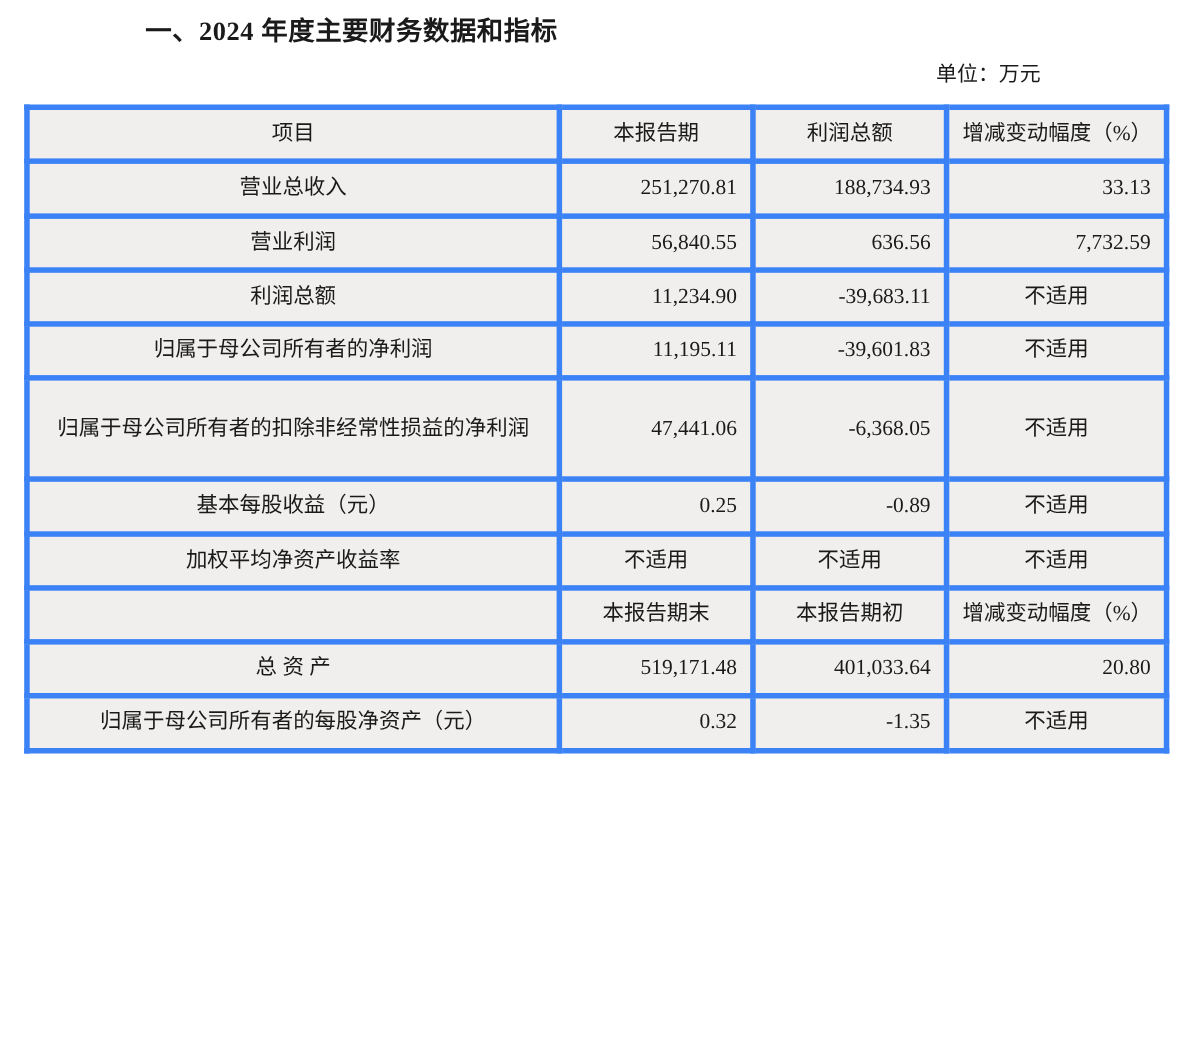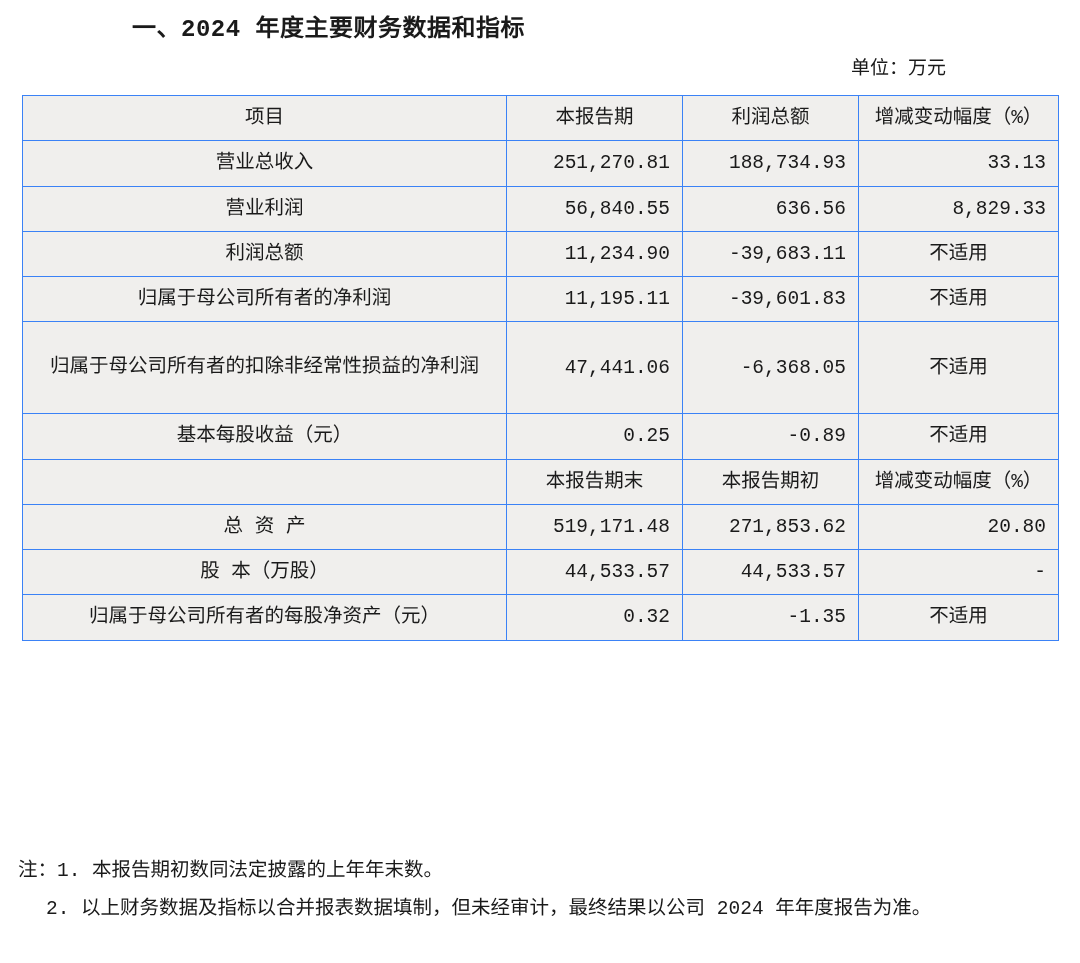--- a/index.html
+++ b/index.html
@@ -13,21 +13,20 @@
     font-family: "Liberation Serif", "DejaVu Serif", serif;
     color: #1a1a1a;
     position: relative;
     overflow: hidden;
   }
   .page {
     position: relative;
     width: 972px;
     height: 963px;
     box-sizing: border-box;
-    font-family: Liberation Mono, monospace;
   }
   .doc-title {
     position: absolute;
     left: 132px;
     top: 8px;
     font-size: 24px;
     font-weight: bold;
     letter-spacing: 0.5px;
     white-space: nowrap;
   }
@@ -41,21 +40,21 @@
   table.fin {
     position: absolute;
     left: 22px;
     top: 95px;
     width: 1036px;
     border-collapse: collapse;
     table-layout: fixed;
     font-size: 19.5px;
   }
   table.fin td {
-    border: 1px solid #3b82f6;
+    border: 5px solid #3b82f6;
     padding: 8px 12px;
     background: #f0efed;
     line-height: 1.45;
   }
   col.c1 { width: 484px; }
   col.c2 { width: 176px; }
   col.c3 { width: 176px; }
   col.c4 { width: 200px; }
 
   .c-center { text-align: center; margin-top: 32px; }
@@ -109,21 +108,21 @@
         <td class="cell-label">营业总收入</td>
         <td class="c-right">251,270.81</td>
         <td class="c-right">188,734.93</td>
         <td class="c-right">33.13</td>
       </tr>
 
       <tr class="row-h">
         <td class="cell-label">营业利润</td>
         <td class="c-right">56,840.55</td>
         <td class="c-right">636.56</td>
-        <td class="c-right">8,829.33</td>
+        <td class="c-right">7,732.59</td>
       </tr>
 
       <tr class="row-h">
         <td class="cell-label">利润总额</td>
         <td class="c-right">11,234.90</td>
         <td class="c-right">-39,683.11</td>
         <td class="c-center">不适用</td>
       </tr>
 
       <tr class="row-h">
@@ -140,50 +139,46 @@
         <td class="c-center">不适用</td>
       </tr>
 
       <tr class="row-h">
         <td class="cell-label">基本每股收益（元）</td>
         <td class="c-right">0.25</td>
         <td class="c-right">-0.89</td>
         <td class="c-center">不适用</td>
       </tr>
 
+      <tr class="row-h">
+        <td class="cell-label">加权平均净资产收益率</td>
+        <td class="c-center">不适用</td>
+        <td class="c-center">不适用</td>
+        <td class="c-center">不适用</td>
+      </tr>
 
       <tr class="row-h">
         <td class="spacer-cell"></td>
         <td class="hdr">本报告期末</td>
         <td class="hdr">本报告期初</td>
         <td class="hdr">增减变动幅度（%）</td>
       </tr>
 
       <tr class="row-h">
         <td class="cell-label">总 资 产</td>
         <td class="c-right">519,171.48</td>
-        <td class="c-right">271,853.62</td>
+        <td class="c-right">401,033.64</td>
         <td class="c-right">20.80</td>
       </tr>
 
 
-      <tr class="row-h">
-        <td class="cell-label">股 本（万股）</td>
-        <td class="c-right">44,533.57</td>
-        <td class="c-right">44,533.57</td>
-        <td class="c-right">-</td>
-      </tr>
 
       <tr class="row-h">
         <td class="cell-label">归属于母公司所有者的每股净资产（元）</td>
         <td class="c-right">0.32</td>
         <td class="c-right">-1.35</td>
         <td class="c-center">不适用</td>
       </tr>
     </tbody>
   </table>
 
-  <div class="notes">
-    <p class="n1">注：1. 本报告期初数同法定披露的上年年末数。</p>
-    <p class="n2">2. 以上财务数据及指标以合并报表数据填制，但未经审计，最终结果以公司 2024 年年度报告为准。</p>
-  </div>
 
 </div>
 
 </body></html>

